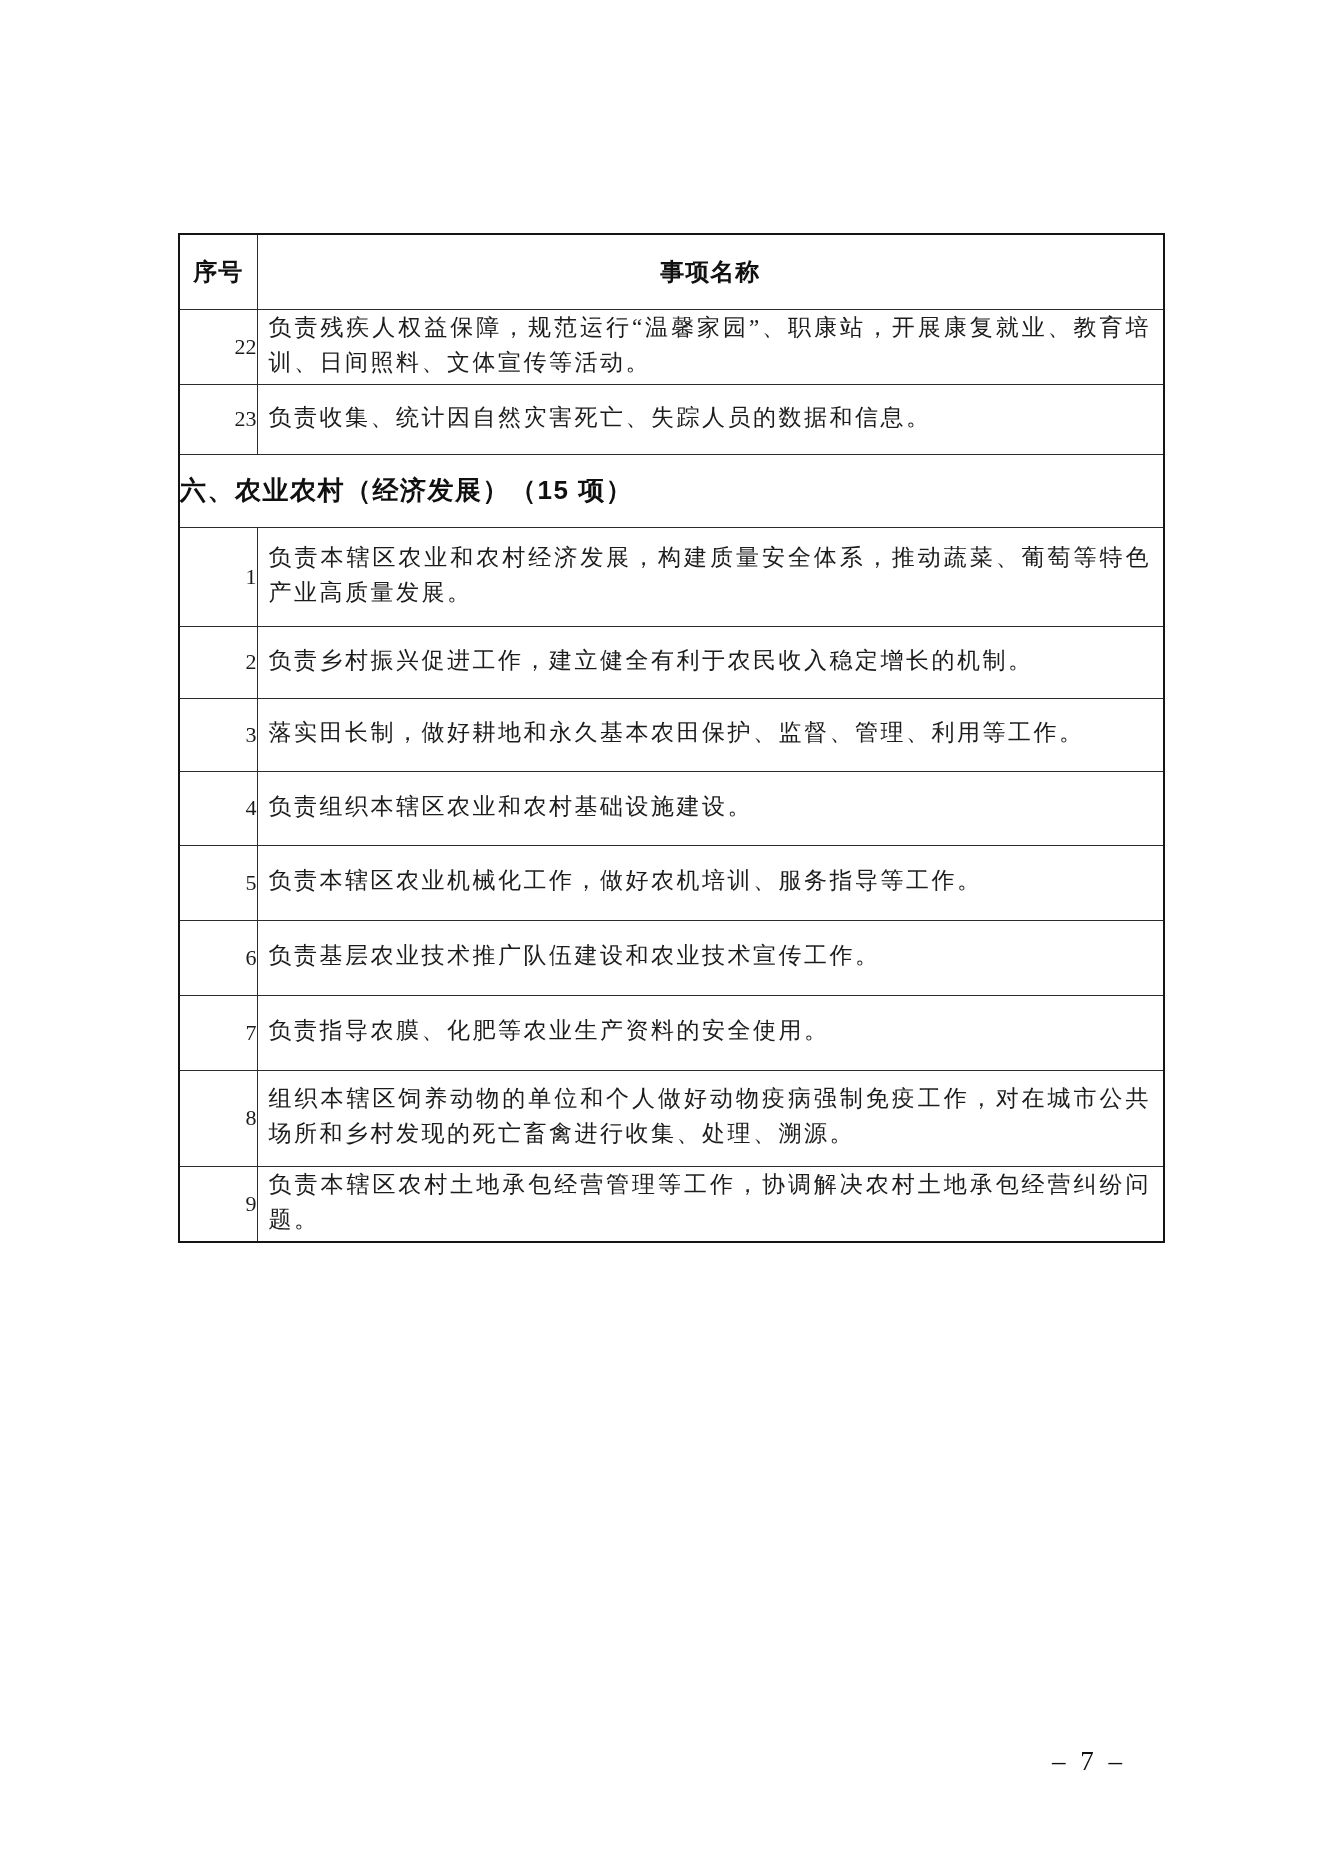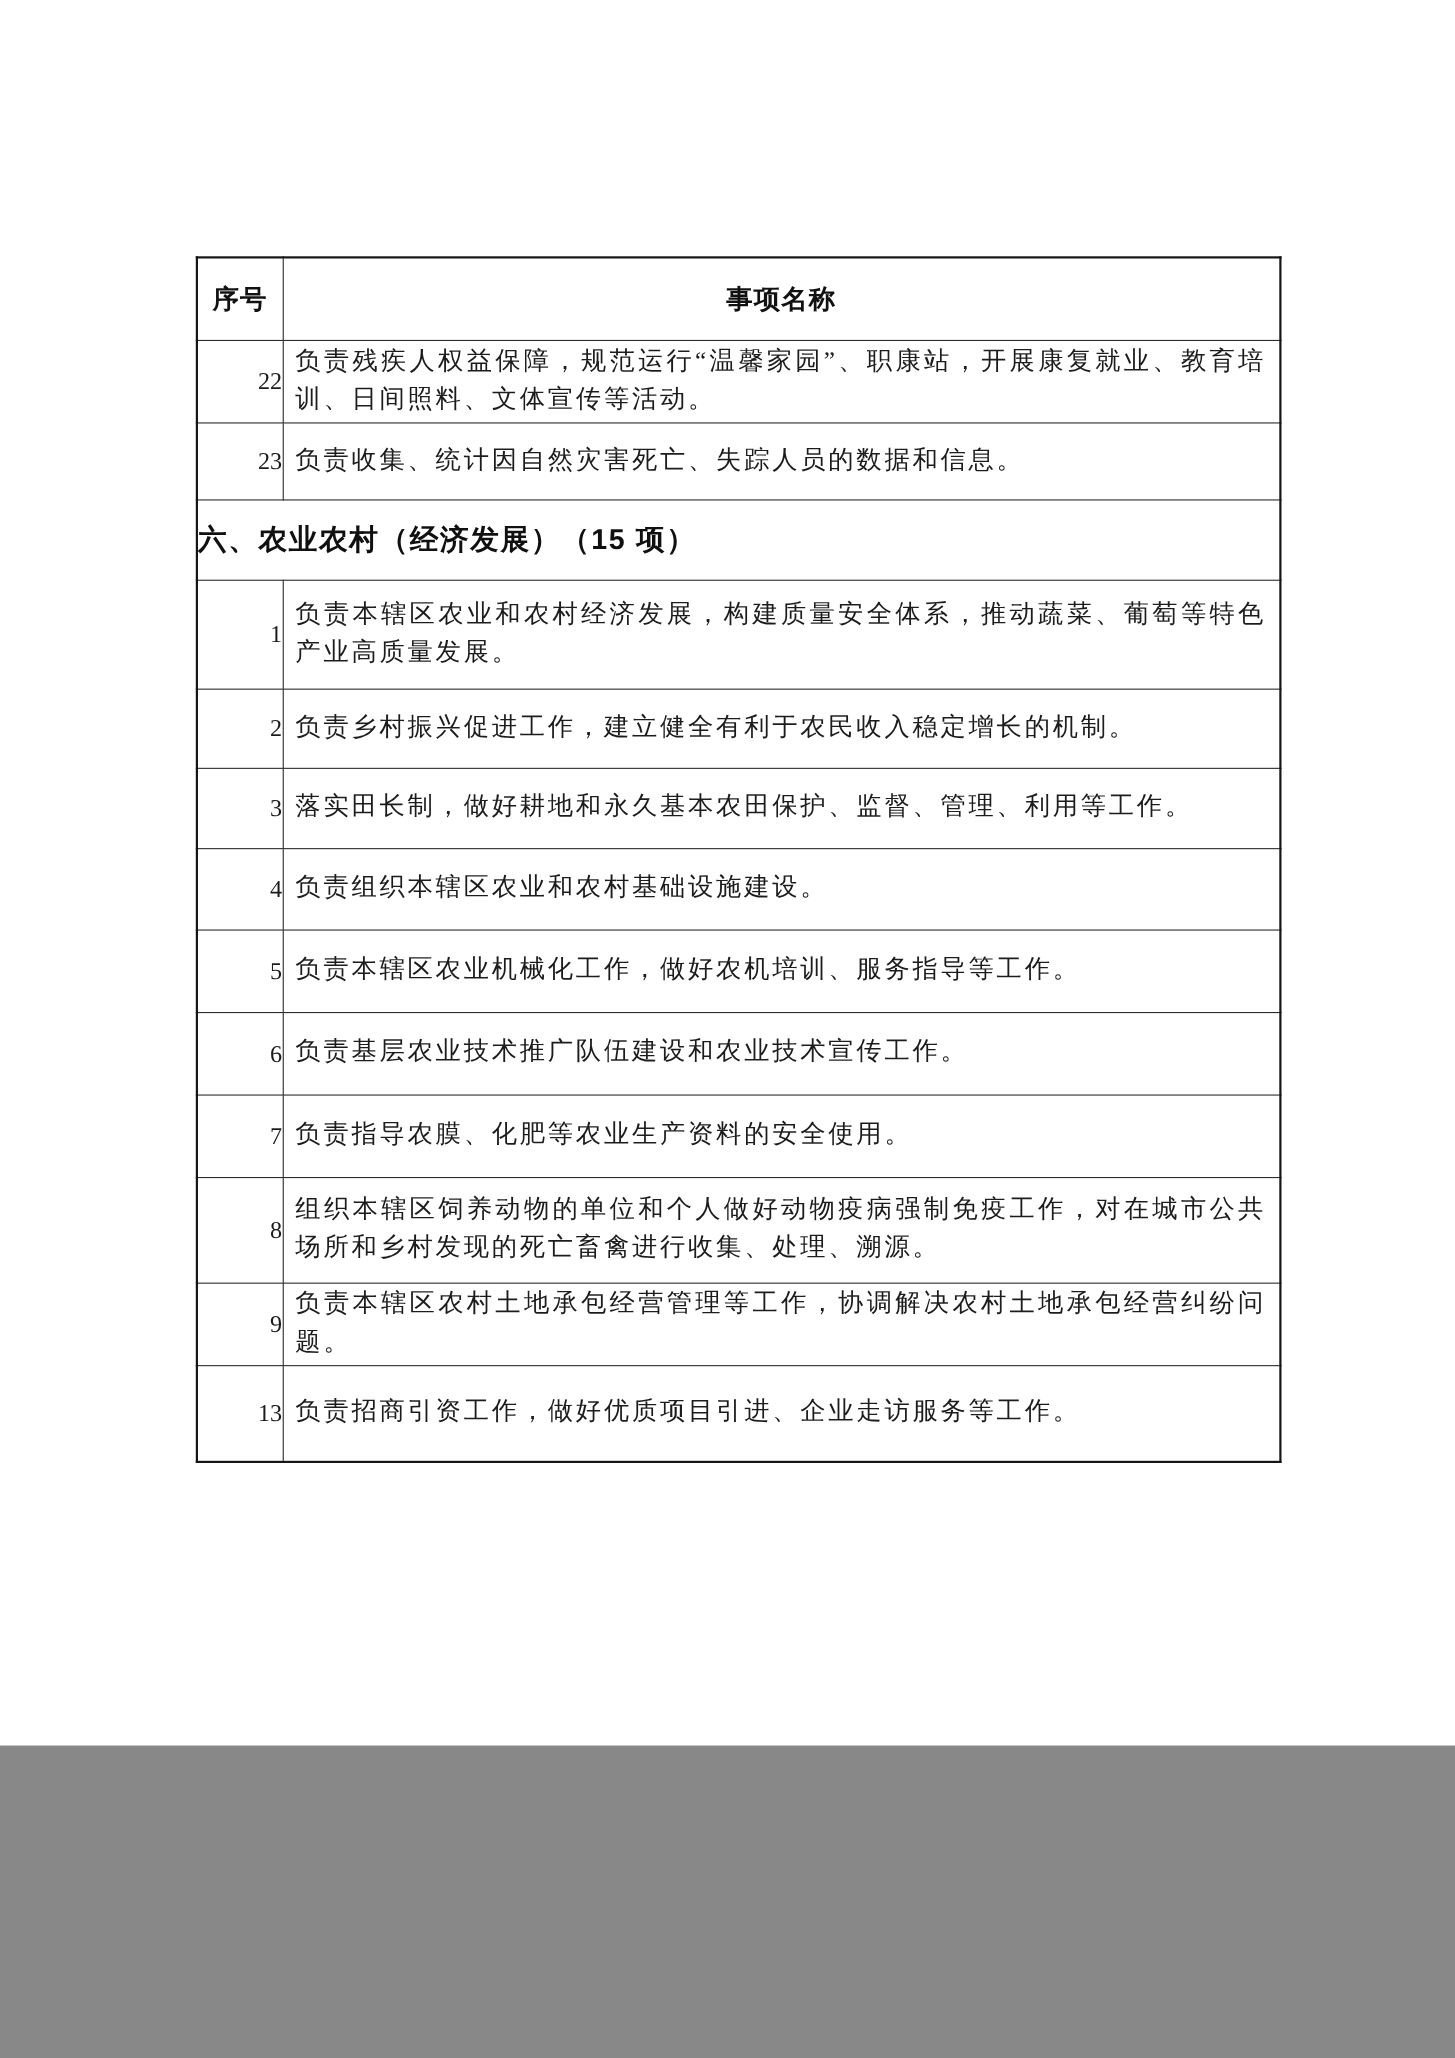--- a/index.html
+++ b/index.html
@@ -1,20 +1,20 @@
 <!DOCTYPE html>
 <html><head>
 <meta charset="utf-8">
 <style>
   * { margin: 0; padding: 0; box-sizing: border-box; }
   html, body { background: #888; }
   .page {
     position: relative;
     width: 1323px;
-    height: 1587px;
+    height: 1871px;
     background: #ffffff;
     margin: 0 auto;
     font-family: "Liberation Serif", "DejaVu Serif", serif;
     color: #1c1c1c;
     overflow: hidden;
   }
   table.doc-table {
     position: absolute;
     left: 178px;
     top: 233px;
@@ -123,21 +123,17 @@
         <td class="cell-text">负责指导农膜、化肥等农业生产资料的安全使用。</td>
       </tr>
       <tr style="height:96px">
         <td class="cell-no">8</td>
         <td class="cell-text">组织本辖区饲养动物的单位和个人做好动物疫病强制免疫工作，对在城市公共场所和乡村发现的死亡畜禽进行收集、处理、溯源。</td>
       </tr>
       <tr style="height:74px">
         <td class="cell-no">9</td>
         <td class="cell-text">负责本辖区农村土地承包经营管理等工作，协调解决农村土地承包经营纠纷问题。</td>
       </tr>
-      <tr style="height:88px">
-        <td class="cell-no">13</td>
-        <td class="cell-text">负责招商引资工作，做好优质项目引进、企业走访服务等工作。</td>
-      </tr>
     </tbody>
   </table>
 
   <div class="page-number">– 7 –</div>
 </div>
 
 </body></html>

